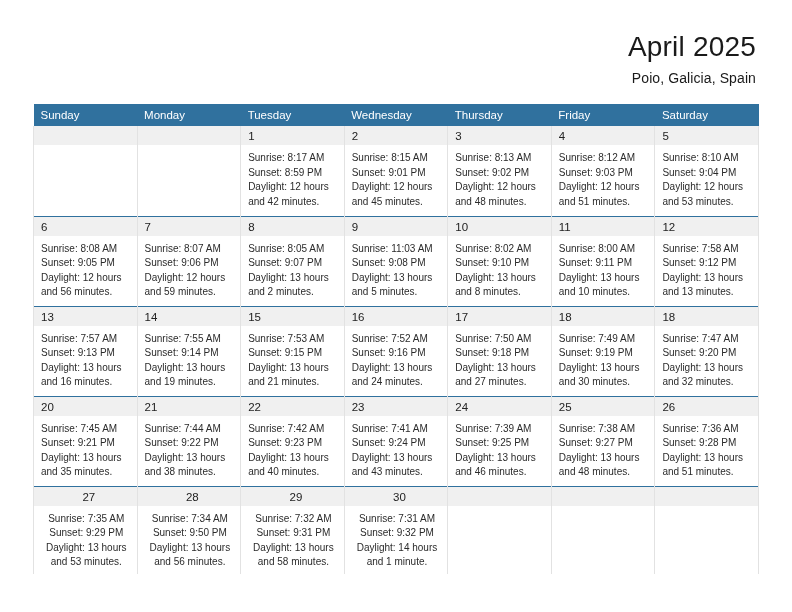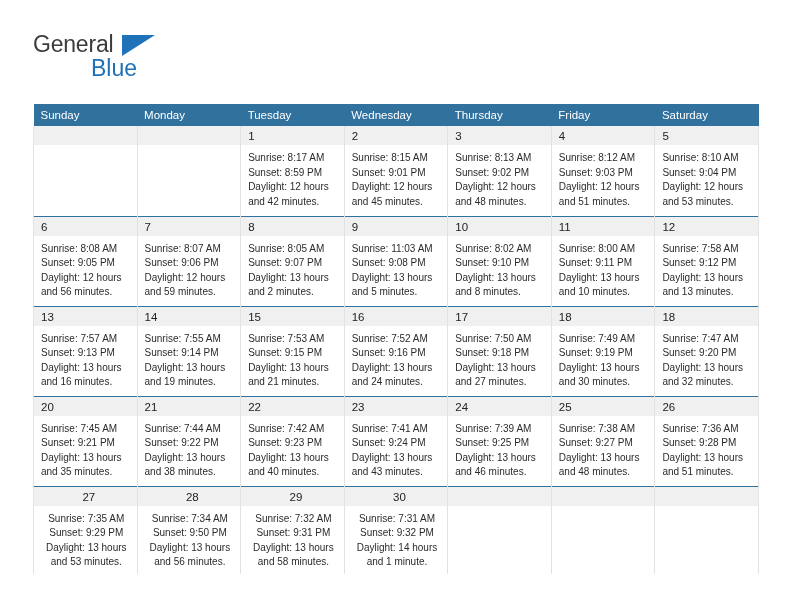--- a/index.html
+++ b/index.html
@@ -149,27 +149,24 @@
     background: #f0f0f0;
   }
 </style>
 </head>
 <body>
 
 <div class="page">
 
   <div class="header">
 
-    <div class="brand">
-      <span class="brand-general">General</span>
-      <span class="brand-tri"></span>
-      <span class="brand-blue">Blue</span>
-    </div>
 
     <div class="title-block">
+      <h1 class="cal-title">April 2025</h1>
+      <p class="cal-subtitle">Poio, Galicia, Spain</p>
     </div>
 
   </div>
 
   <table class="calendar">
     <thead>
       <tr>
           <th>Sunday</th>
           <th>Monday</th>
           <th>Tuesday</th>

